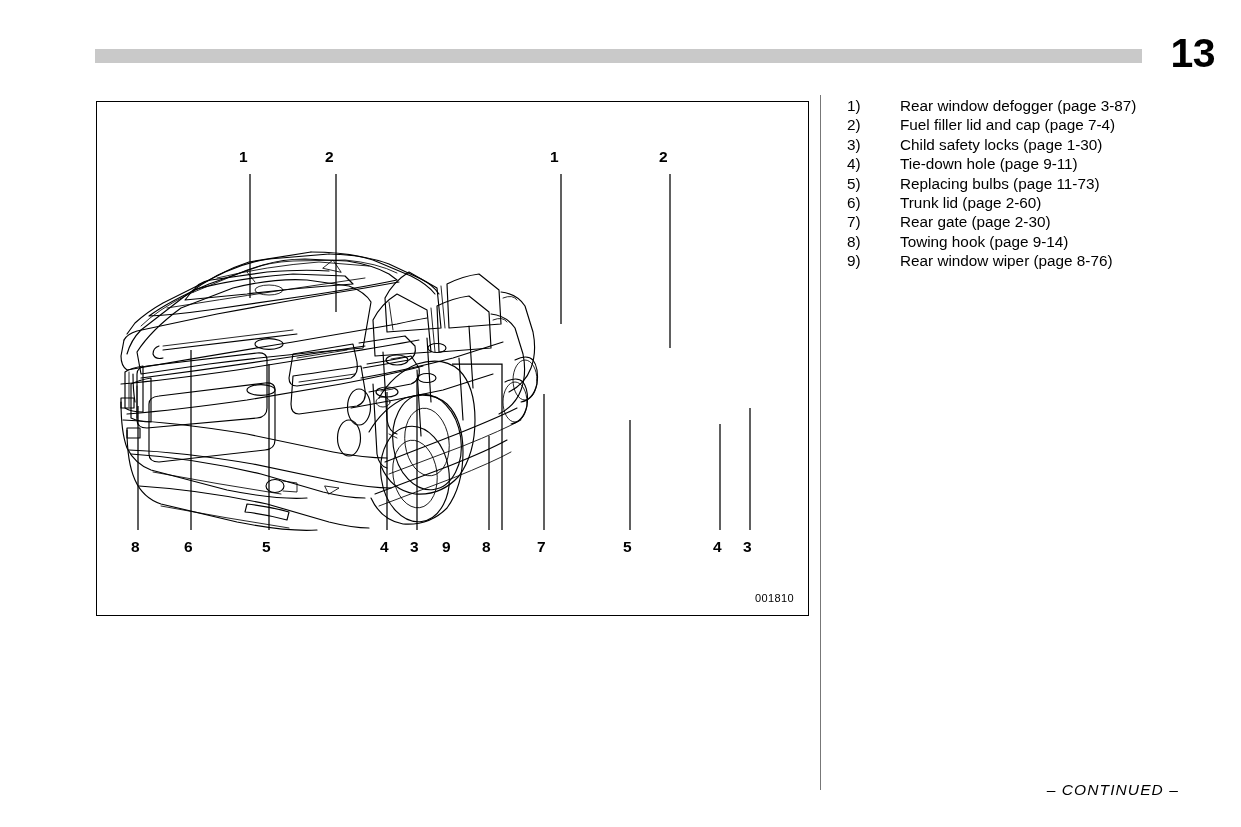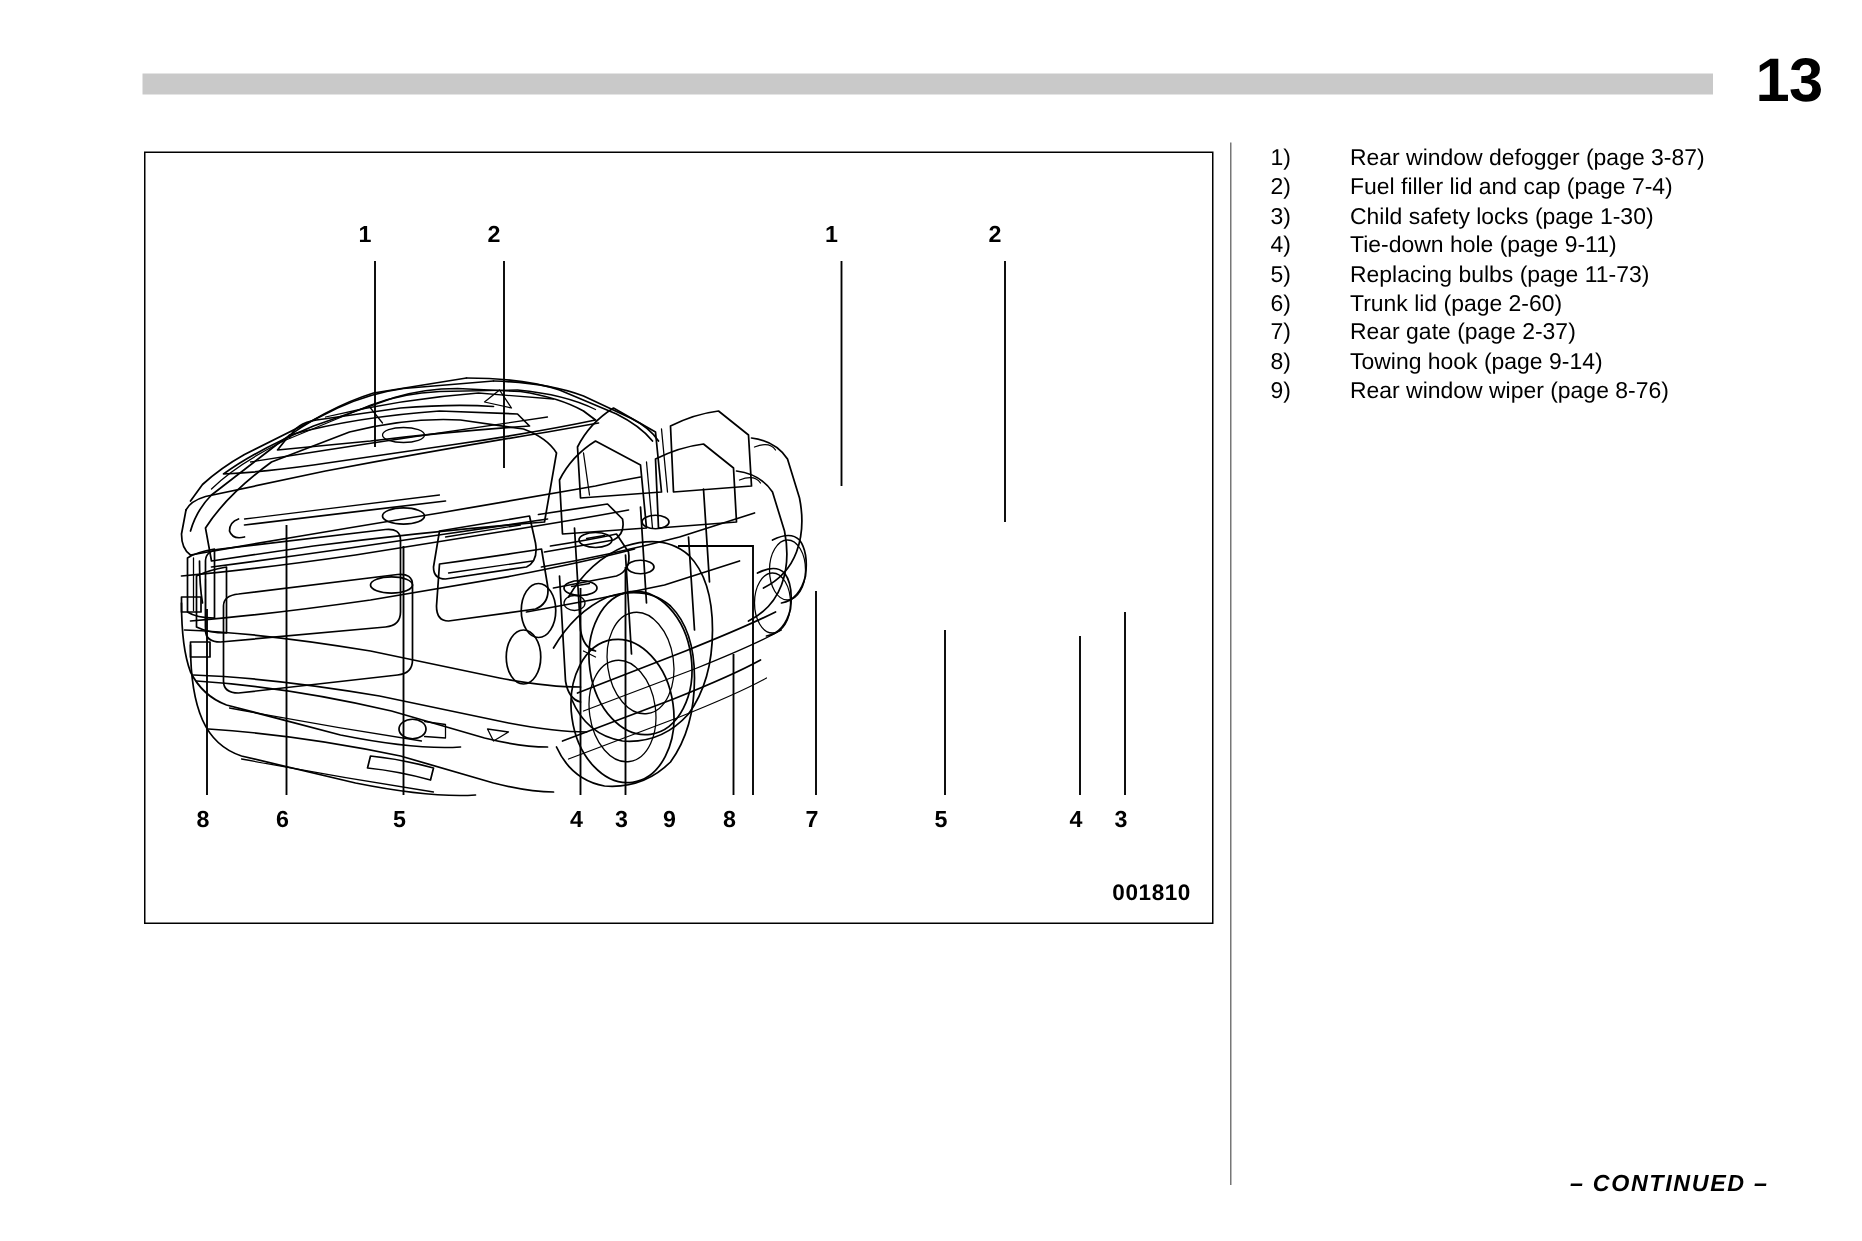--- a/index.html
+++ b/index.html
@@ -61,22 +61,22 @@
     left: 0;
     top: 0;
     width: 713px;
     height: 515px;
     display: block;
   }
   #figure-id {
     position: absolute;
     right: 14px;
     bottom: 11px;
-    font-size: 15px;
-    font-weight: bold;
+    font-size: 11px;
+    font-weight: normal;
     font-family: "Liberation Sans", sans-serif;
     letter-spacing: 0.4px;
     text-align: right;
   }
 
   
   #legend {
     position: absolute;
     left: 847px;
     top: 96px;
@@ -98,21 +98,21 @@
     flex: 1 1 auto;
     margin-left: 18px;
   }
 
   
   #footer-continued {
     position: absolute;
     right: 62px;
     bottom: 28px;
     font-size: 15.5px;
-    font-weight: bold;
+    font-weight: normal;
     font-style: italic;
     letter-spacing: 1.1px;
   }
 
   
   .art {
     fill: none;
     stroke: #000000;
     stroke-width: 1.15;
     stroke-linecap: round;
@@ -364,21 +364,21 @@
   <div class="legend-row">
     <span class="legend-num">5)</span>
     <span class="legend-label">Replacing bulbs (page 11-73)</span>
   </div>
   <div class="legend-row">
     <span class="legend-num">6)</span>
     <span class="legend-label">Trunk lid (page 2-60)</span>
   </div>
   <div class="legend-row">
     <span class="legend-num">7)</span>
-    <span class="legend-label">Rear gate (page 2-37)</span>
+    <span class="legend-label">Rear gate (page 2-30)</span>
   </div>
   <div class="legend-row">
     <span class="legend-num">8)</span>
     <span class="legend-label">Towing hook (page 9-14)</span>
   </div>
   <div class="legend-row">
     <span class="legend-num">9)</span>
     <span class="legend-label">Rear window wiper (page 8-76)</span>
   </div>
 </div>

